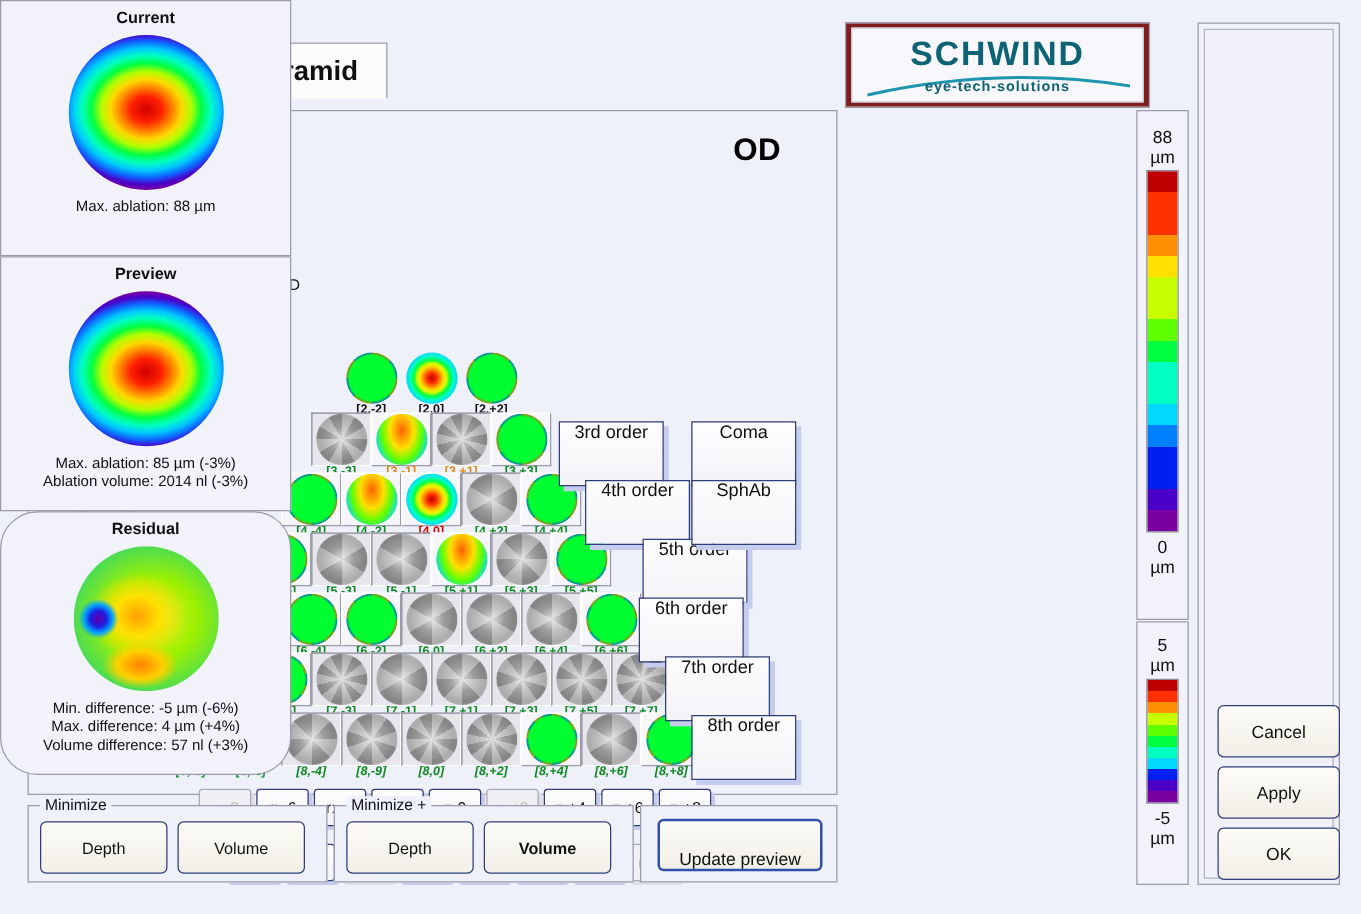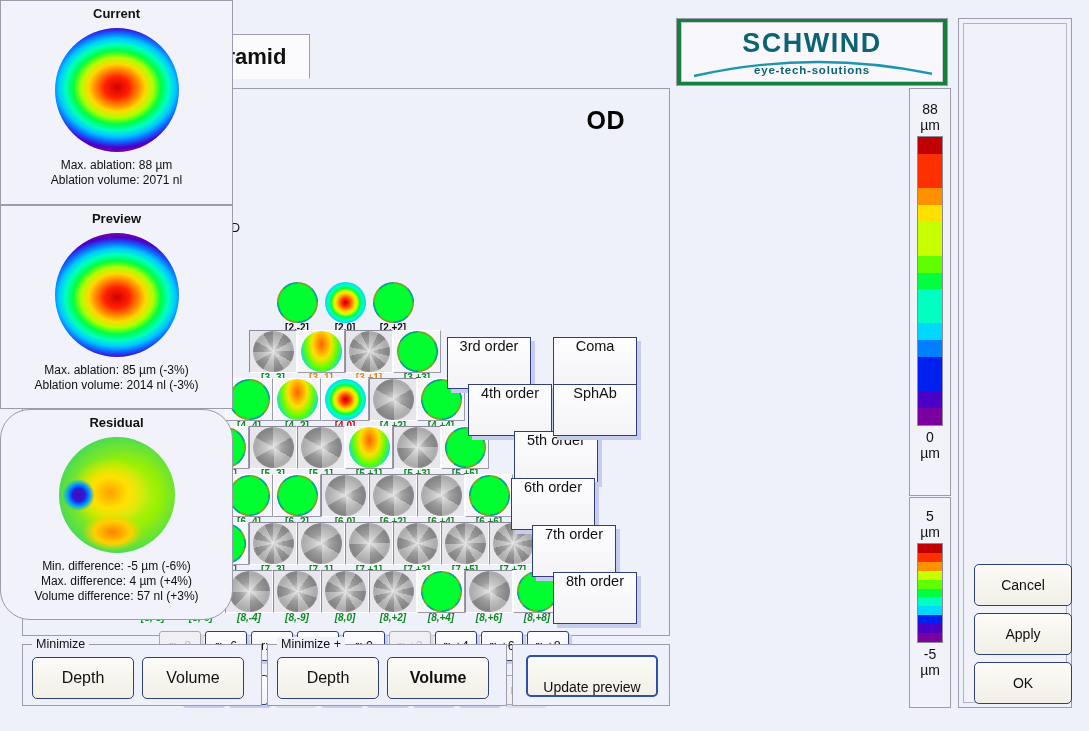--- a/index.html
+++ b/index.html
@@ -95,33 +95,33 @@
   }
 
   
   .groupbox { position: absolute; border: 1px solid #9b9bab; background: #eef0fa; }
   .grouptitle { position: absolute; top: -8px; left: 9px; background:#eef0fa; padding: 0 4px; font-size: 12.5px; color:#101010; }
   .gbtn {
     position: absolute; height: 42px;
     background: linear-gradient(to bottom,#fcfbf7 0%,#f1efe6 100%);
     border: 1px solid #2f3f7a; border-radius: 5px;
     display:flex; align-items:center; justify-content:center;
-    font-size: 16px; color:#101010;
+    font-size: 13px; color:#101010;
   }
   .gbtn.bold { font-weight: bold; }
   #update-btn {
     position: absolute; left: 520px; top: 658px; width: 132px; height: 42px;
     background: linear-gradient(to bottom,#fcfbf7 0%,#f1efe6 100%);
     border: 2px solid #2f4fa8; border-radius: 5px;
     display:flex; align-items:flex-end; justify-content:center;
     font-size: 14px; color:#101010;
   }
 
   
-  #logo-panel { left: 676px; top: 18px; width: 272px; height: 68px; background:#15803d; }
+  #logo-panel { left: 676px; top: 18px; width: 244px; height: 68px; background:#7f1d1d; }
   #logo-inner { position:absolute; left:4px; top:3px; right:4px; bottom:3px; border:1px solid #c9c9d6; background:#f7f7fc; }
   #logo-text { position:absolute; left:0; right:0; top:5px; text-align:center;
                font-size:27px; font-weight:bold; letter-spacing:1.5px; color:#0d6274; }
   #logo-sub  { position:absolute; left:0; right:0; bottom:5px; text-align:center;
                font-size:11.5px; font-weight:bold; letter-spacing:0.8px; color:#0d6274; }
   #logo-arc  { position:absolute; left:10px; right:10px; bottom:3px; height:26px; overflow:hidden; }
 
   #maps-panel { left: 676px; top: 88px; width: 233px; height: 620px; background:#eef0fa; }
   .mapsec { position: absolute; left: 0; width: 233px; border: 1px solid #9b9bab; background:#f1f2fa; }
   .mapsec .mtitle { text-align:center; font-size:13px; font-weight:bold; color:#101010; margin-top:5px; }
@@ -572,21 +572,20 @@
     </div>
   </div>
 
   <div id="maps-panel">
 
     <div class="mapsec" style="top:0px; height:205px;">
       <div class="mtitle">Current</div>
       <div class="mapdisk" id="disk-current" style="width: 124px; height: 124px; background: radial-gradient(62% 52% at 50% 48%, rgb(208, 0, 0) 0%, rgb(255, 32, 0) 16%, rgb(255, 128, 0) 27%, rgb(255, 216, 0) 37%, rgb(176, 255, 0) 47%, rgb(0, 255, 64) 57%, rgb(0, 255, 192) 67%, rgb(0, 200, 255) 76%, rgb(16, 96, 255) 85%, rgb(75, 0, 200) 93%, rgb(122, 0, 160) 100%);"></div>
       <div class="mstats">
         <div>Max. ablation: 88 µm</div>
-        <div>Ablation volume: 2071 nl</div>
       </div>
     </div>
 
     <div class="mapsec" style="top:205px; height:204px;">
       <div class="mtitle">Preview</div>
       <div class="mapdisk" id="disk-preview" style="width: 124px; height: 124px; background: radial-gradient(62% 52% at 50% 52%, rgb(208, 0, 0) 0%, rgb(255, 32, 0) 16%, rgb(255, 128, 0) 27%, rgb(255, 216, 0) 37%, rgb(176, 255, 0) 47%, rgb(0, 255, 64) 57%, rgb(0, 255, 192) 67%, rgb(0, 200, 255) 76%, rgb(16, 96, 255) 85%, rgb(75, 0, 200) 93%, rgb(122, 0, 160) 100%);"></div>
       <div class="mstats">
         <div>Max. ablation: 85 µm (-3%)</div>
         <div>Ablation volume: 2014 nl (-3%)</div>
       </div>

